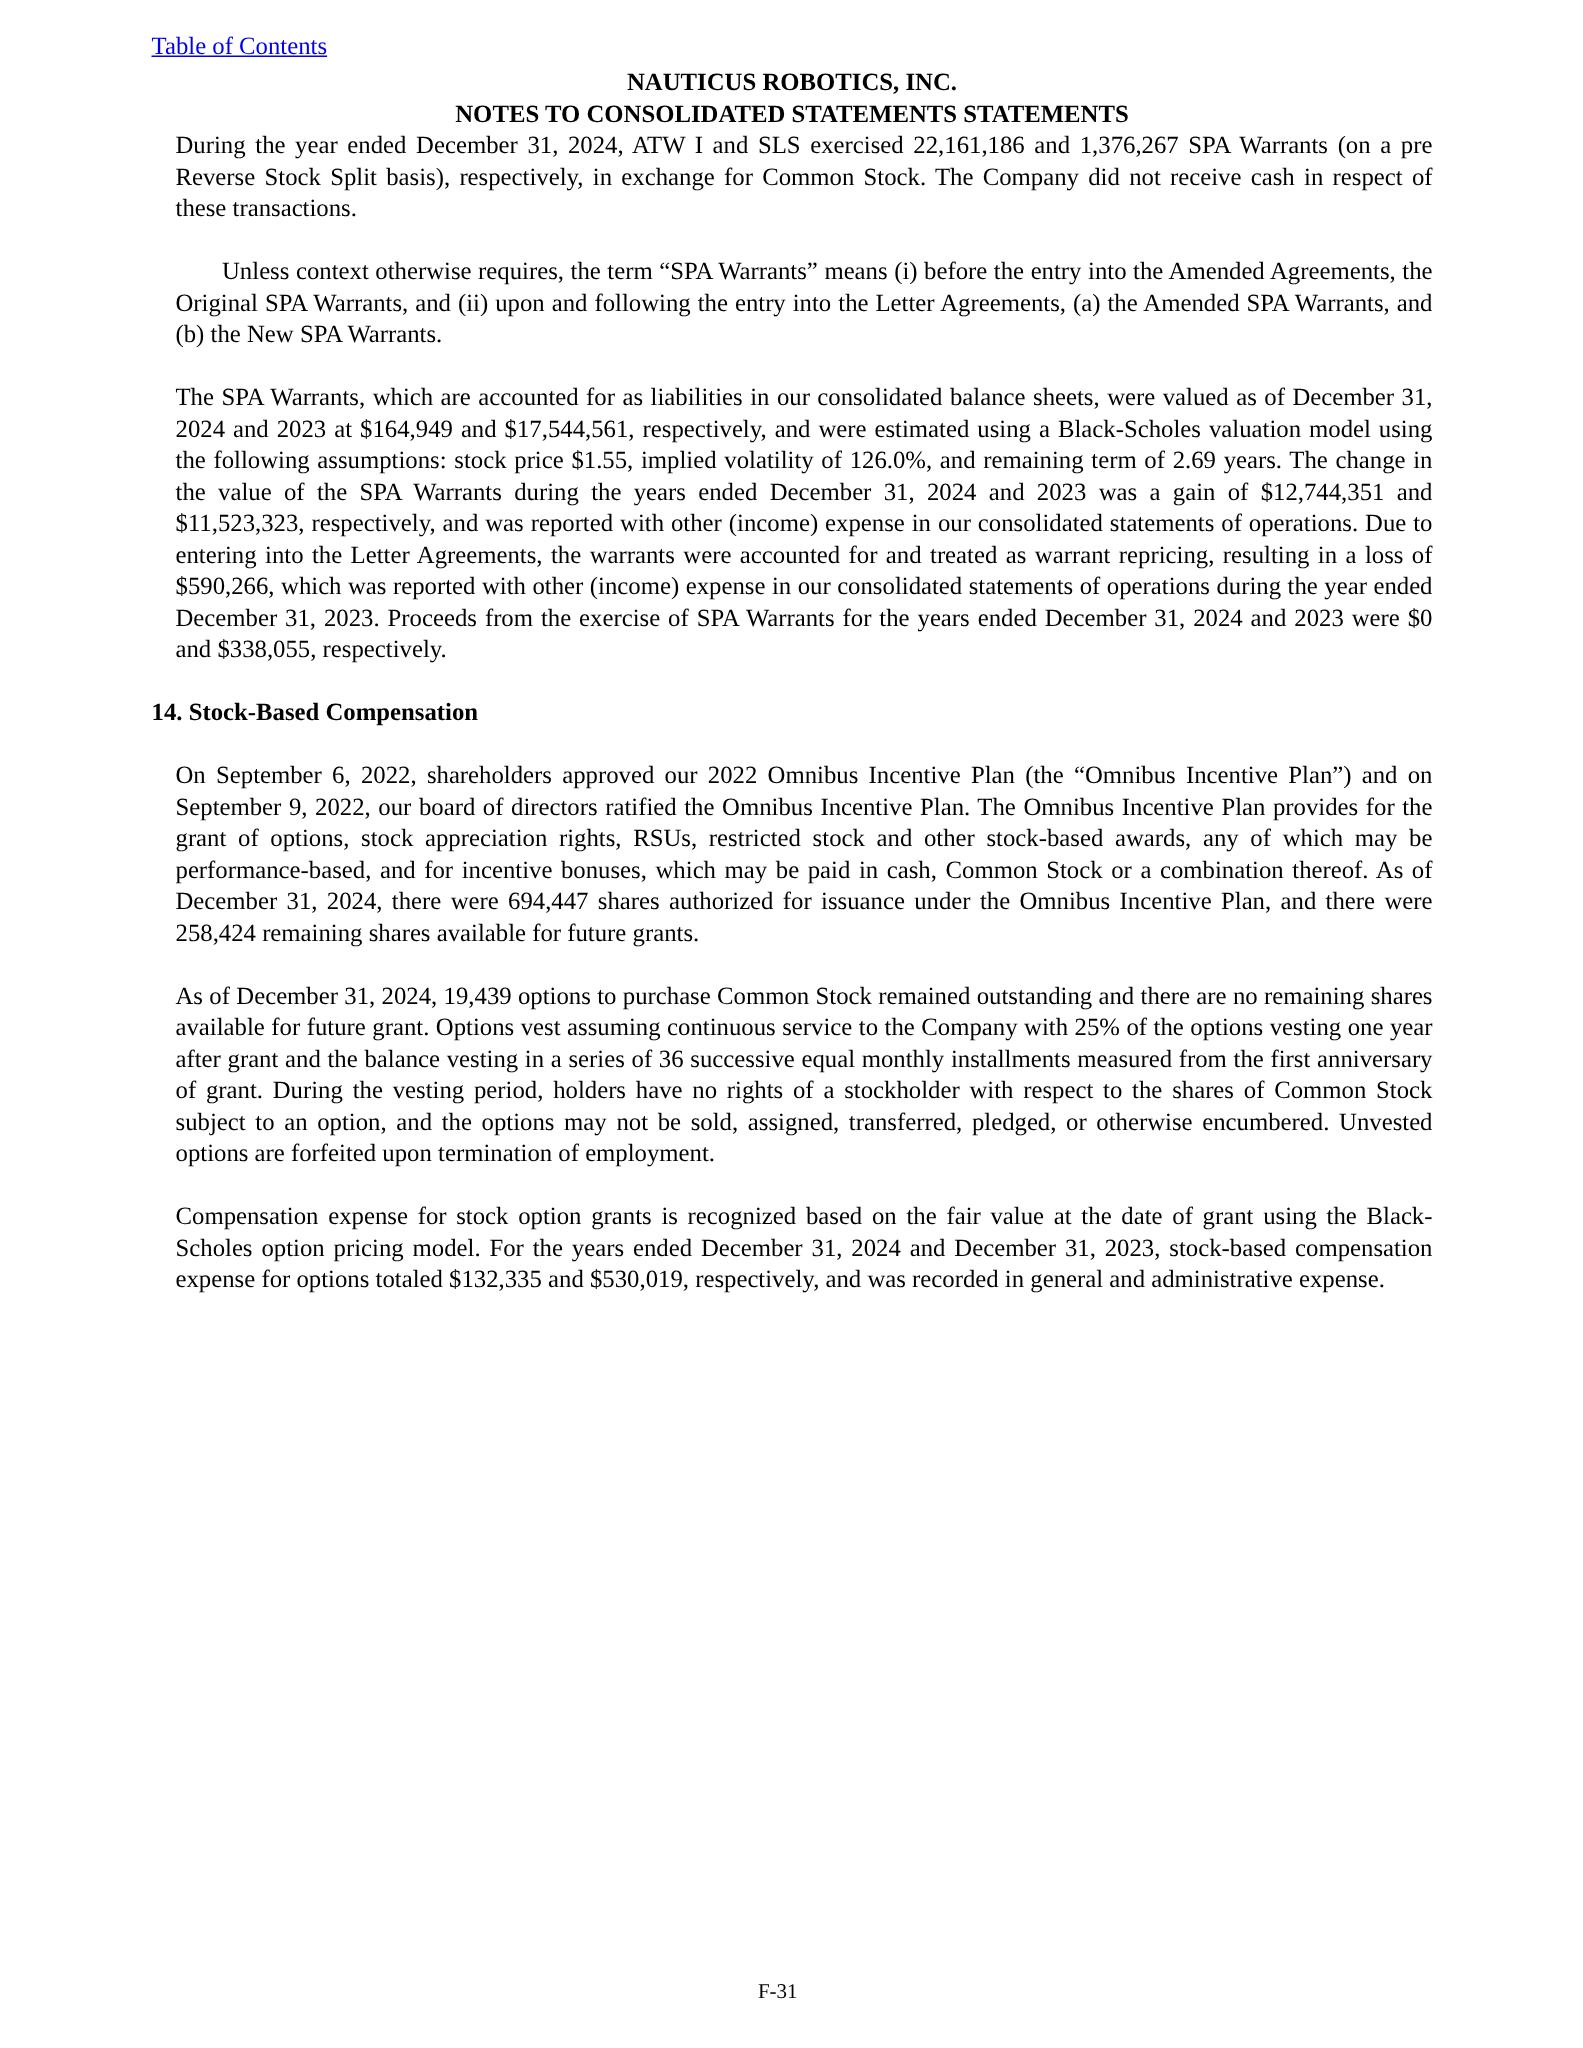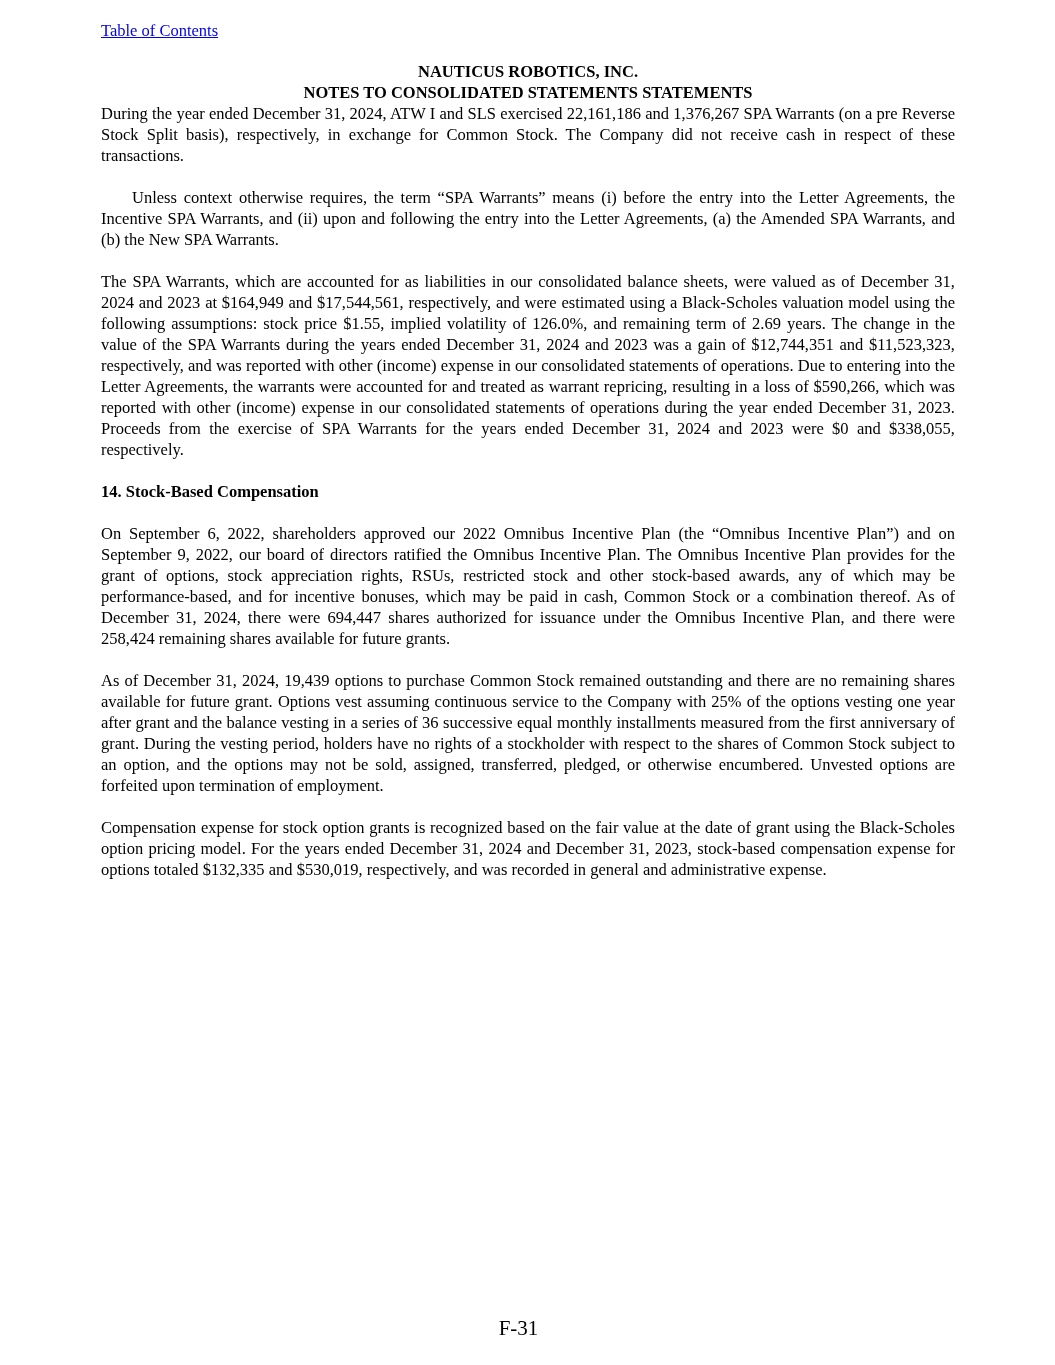--- a/index.html
+++ b/index.html
@@ -27,61 +27,61 @@
     line-height: 21px;
     cursor: pointer;
   }
   .doc-title {
     text-align: center;
     font-weight: bold;
     font-size: 16.5px;
     line-height: 21px;
   }
   .doc-title.first {
-    margin-top: 20px;
+    margin-top: 3px;
   }
   .para {
     font-size: 16.5px;
     line-height: 21px;
     text-align: justify;
-    margin: 0 0 21px 0;
+    margin: 0 0 21px 16px;
   }
   .para.indent-first {
     text-indent: 31px;
   }
   .section-heading {
     font-size: 16.5px;
     line-height: 21px;
     font-weight: bold;
     margin: 0 0 21px 0;
   }
   .page-footer {
     position: absolute;
     top: 1318px;
     left: 0;
     width: 1037px;
     text-align: center;
-    font-size: 21px;
+    font-size: 14px;
     line-height: 21px;
   }
 </style>
 </head>
 <body>
 
 <div class="page">
 
   <a href="#" class="toc-link">Table of Contents</a>
 
   <div class="doc-title first">NAUTICUS ROBOTICS, INC.</div>
 
   <div class="doc-title">NOTES TO CONSOLIDATED STATEMENTS STATEMENTS</div>
 
   <p class="para">During the year ended December 31, 2024, ATW I and SLS exercised 22,161,186 and 1,376,267 SPA Warrants (on a pre Reverse Stock Split basis), respectively, in exchange for Common Stock. The Company did not receive cash in respect of these transactions.</p>
 
-  <p class="para indent-first">Unless context otherwise requires, the term “SPA Warrants” means (i) before the entry into the Letter Agreements, the Incentive SPA Warrants, and (ii) upon and following the entry into the Letter Agreements, (a) the Amended SPA Warrants, and (b) the New SPA Warrants.</p>
+  <p class="para indent-first">Unless context otherwise requires, the term “SPA Warrants” means (i) before the entry into the Amended Agreements, the Original SPA Warrants, and (ii) upon and following the entry into the Letter Agreements, (a) the Amended SPA Warrants, and (b) the New SPA Warrants.</p>
 
   <p class="para">The SPA Warrants, which are accounted for as liabilities in our consolidated balance sheets, were valued as of December 31, 2024 and 2023 at $164,949 and $17,544,561, respectively, and were estimated using a Black-Scholes valuation model using the following assumptions: stock price $1.55, implied volatility of 126.0%, and remaining term of 2.69 years. The change in the value of the SPA Warrants during the years ended December 31, 2024 and 2023 was a gain of $12,744,351 and $11,523,323, respectively, and was reported with other (income) expense in our consolidated statements of operations. Due to entering into the Letter Agreements, the warrants were accounted for and treated as warrant repricing, resulting in a loss of $590,266, which was reported with other (income) expense in our consolidated statements of operations during the year ended December 31, 2023. Proceeds from the exercise of SPA Warrants for the years ended December 31, 2024 and 2023 were $0 and $338,055, respectively.</p>
 
   <h3 class="section-heading">14. Stock-Based Compensation</h3>
 
   <p class="para">On September 6, 2022, shareholders approved our 2022 Omnibus Incentive Plan (the “Omnibus Incentive Plan”) and on September 9, 2022, our board of directors ratified the Omnibus Incentive Plan. The Omnibus Incentive Plan provides for the grant of options, stock appreciation rights, RSUs, restricted stock and other stock-based awards, any of which may be performance-based, and for incentive bonuses, which may be paid in cash, Common Stock or a combination thereof. As of December 31, 2024, there were 694,447 shares authorized for issuance under the Omnibus Incentive Plan, and there were 258,424 remaining shares available for future grants.</p>
 
   <p class="para">As of December 31, 2024, 19,439 options to purchase Common Stock remained outstanding and there are no remaining shares available for future grant. Options vest assuming continuous service to the Company with 25% of the options vesting one year after grant and the balance vesting in a series of 36 successive equal monthly installments measured from the first anniversary of grant. During the vesting period, holders have no rights of a stockholder with respect to the shares of Common Stock subject to an option, and the options may not be sold, assigned, transferred, pledged, or otherwise encumbered. Unvested options are forfeited upon termination of employment.</p>
 
   <p class="para">Compensation expense for stock option grants is recognized based on the fair value at the date of grant using the Black-Scholes option pricing model. For the years ended December 31, 2024 and December 31, 2023, stock-based compensation expense for options totaled $132,335 and $530,019, respectively, and was recorded in general and administrative expense.</p>

